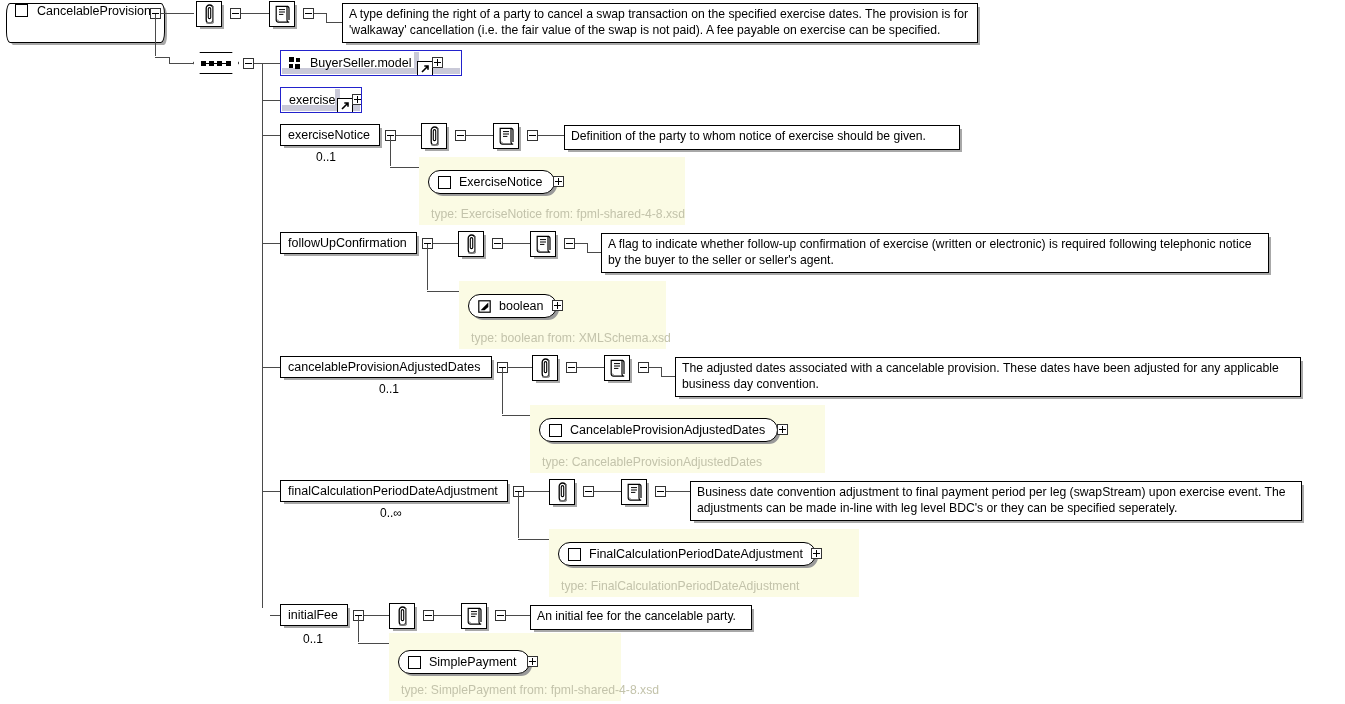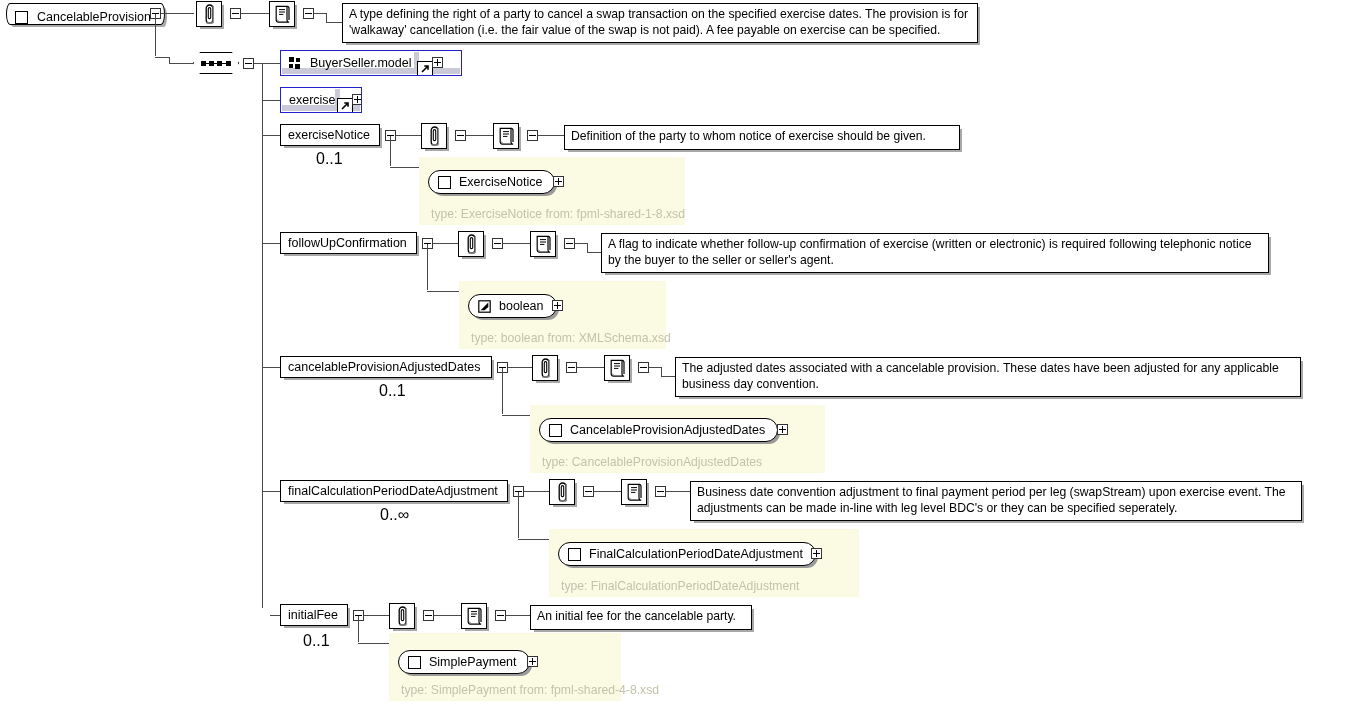--- a/index.html
+++ b/index.html
@@ -59,27 +59,27 @@
     gap: 8px;
     padding: 0 12px 0 9px;
     white-space: nowrap;
     font-size: 12.5px;
   }
 
   
   .rootcap {
     position: absolute;
     box-sizing: border-box;
-    height: 22px;
+    height: 40px;
     background: #ffffff;
     border: 1.2px solid #000000;
     border-radius: 4px / 11px;
     box-shadow: 3px 3px 0 -1px #a8a8a8;
     display: flex;
-    align-items: flex-end;
+    align-items: flex-start;
     gap: 9px;
     padding: 0 13px 0 8px;
     white-space: nowrap;
     font-size: 12.5px;
   }
 
   
   .sq-glyph {
     width: 11px; height: 11px;
     border: 1.4px solid #000;
@@ -153,21 +153,21 @@
     left: 12px;
     bottom: 4px;
     color: #c3c3ab;
     font-size: 12.2px;
     white-space: nowrap;
   }
 
   
   .card {
     position: absolute;
-    font-size: 16px;
+    font-size: 12px;
     color: #000;
     white-space: nowrap;
   }
 
   
   .seq {
     position: absolute;
     box-sizing: border-box;
     width: 46px; height: 22px;
     background: #ffffff;
@@ -371,21 +371,21 @@
   <div class="ln h" style="left:538px; top:135px; width:26px;"></div>
 
   <div class="doc" style="left:564px; top:125px; width:396px;">
     <span>Definition of the party to whom notice of exercise should be given.</span>
   </div>
 
   <div class="ln v" style="left:390px; top:136px; height:30px;"></div>
   <div class="ln h" style="left:390px; top:167px; width:30px;"></div>
 
   <div class="typepanel" style="left:419px; top:157px; width:266px; height:68px;">
-    <span class="tp-label">type: ExerciseNotice from: fpml-shared-1-8.xsd</span>
+    <span class="tp-label">type: ExerciseNotice from: fpml-shared-4-8.xsd</span>
   </div>
   <div class="typecap" style="left:428px; top:170px;">
     <span class="sq-glyph"></span>
     <span>ExerciseNotice</span>
   </div>
   <span class="plusbox" style="position:absolute; left:553px; top:176px;">
       <span class="plus"></span>
     </span>
 
   <div class="node elem" style="left:280px; top:232px; width:137px;">

